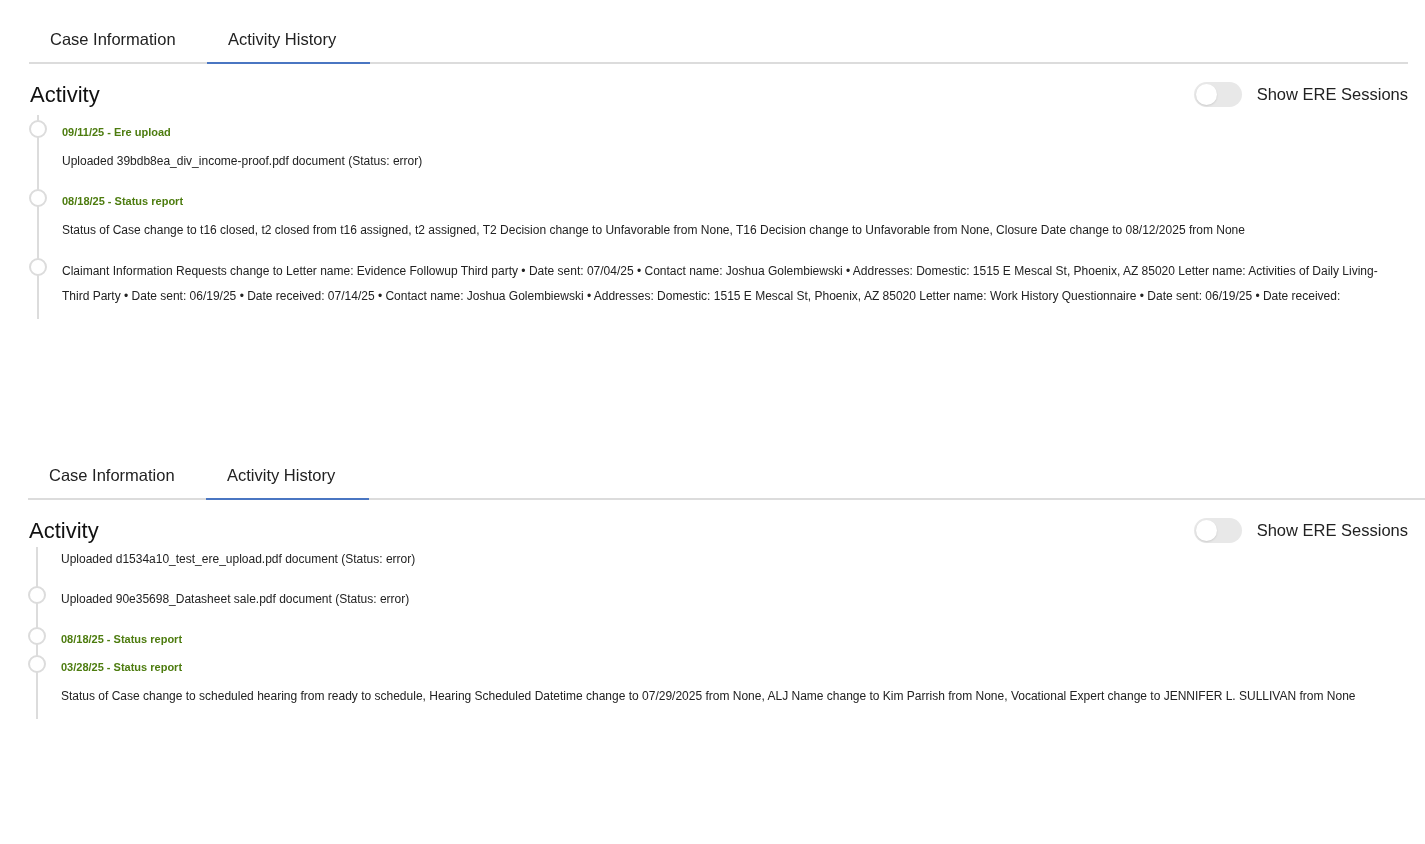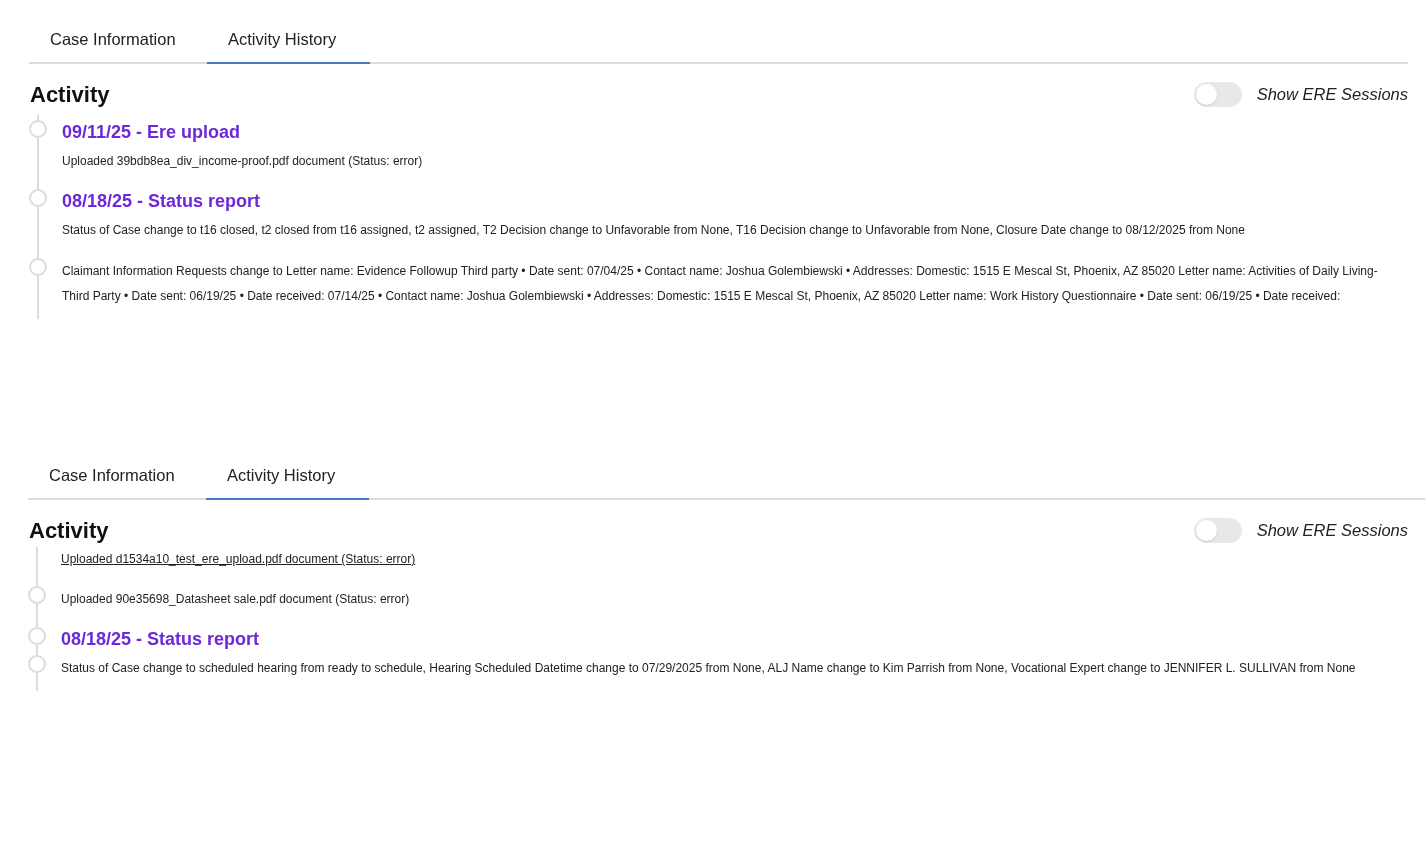--- a/index.html
+++ b/index.html
@@ -10,37 +10,37 @@
     .panel-1 { top: 0; height: 392px; }
     .panel-2 { top: 436px; height: 408px; }
 
     .tabs { position: absolute; left: 29px; right: 17px; top: 22px; height: 42px; border-bottom: 2px solid #dcdcdc; display: flex; align-items: flex-end; }
     .panel-2 .tabs { left: 28px; right: 0; top: 22px; }
     .tab { font-size: 16.5px; color: #222; padding: 0 21px; height: 42px; line-height: 38px; cursor: pointer; position: relative; white-space: nowrap; }
     .tab.active::after { content: ""; position: absolute; left: 0; right: 0; bottom: -2px; height: 2px; background: #4a76c2; }
     .tab.first { width: 178px; }
     .tab.second { width: 163px; }
 
-    .section-title { position: absolute; left: 30px; top: 82px; font-size: 22px; font-weight: 700; color: #111; }
+    .section-title { position: absolute; left: 30px; top: 82px; font-size: 22px; font-weight: 400; color: #111; }
     .panel-2 .section-title { left: 29px; top: 82px; }
 
-    .toggle-wrap { position: absolute; right: 17px; top: 82px; display: flex; align-items: center; gap: 15px; font-style: italic; }
+    .toggle-wrap { position: absolute; right: 17px; top: 82px; display: flex; align-items: center; gap: 15px; }
     .toggle { width: 48px; height: 25px; border-radius: 13px; background: #e8e8e8; position: relative; cursor: pointer; }
     .toggle .knob { position: absolute; left: 2px; top: 2px; width: 21px; height: 21px; border-radius: 50%; background: #fff; box-shadow: 0 1px 2px rgba(0,0,0,0.12); }
     .toggle-label { font-size: 16.5px; color: #222; }
 
     .timeline { position: absolute; left: 29px; right: 17px; top: 115px; }
     .panel-2 .timeline { left: 28px; right: 0; top: 111px; }
     .timeline .rail { position: absolute; left: 8px; top: 0; bottom: 0; width: 2px; background: #dcdcdc; }
 
     .entry { position: relative; padding-left: 33px; }
     .entry .node { position: absolute; left: 0; top: 5px; width: 18px; height: 18px; border-radius: 50%; border: 2px solid #dcdcdc; background: #fff; }
-    .entry .title { font-size: 18px; font-weight: 700; color: #6d28d9; line-height: 22px; padding-top: 6px; }
+    .entry .title { font-size: 11px; font-weight: 700; color: #4d7c0f; line-height: 22px; padding-top: 6px; }
     .entry .desc { font-size: 12px; color: #222; line-height: 25px; padding-top: 6px; padding-bottom: 10px; padding-right: 20px; }
-    .entry.no-title .desc { padding-top: 0; padding-bottom: 9px; text-decoration: underline; }
+    .entry.no-title .desc { padding-top: 0; padding-bottom: 9px; }
   </style>
 </head>
 <body>
 
 <div class="panel panel-1">
   <div class="tabs">
     <div class="tab first">Case Information</div>
     <div class="tab second active">Activity History</div>
   </div>
   <div class="section-title">Activity</div>
@@ -89,16 +89,17 @@
     <div class="entry">
       <div class="node"></div>
       <div class="desc">Uploaded 90e35698_Datasheet sale.pdf document (Status: error)</div>
     </div>
     <div class="entry">
       <div class="node"></div>
       <div class="title">08/18/25 - Status report</div>
     </div>
     <div class="entry">
       <div class="node"></div>
+      <div class="title">03/28/25 - Status report</div>
       <div class="desc">Status of Case change to scheduled hearing from ready to schedule, Hearing Scheduled Datetime change to 07/29/2025 from None, ALJ Name change to Kim Parrish from None, Vocational Expert change to JENNIFER L. SULLIVAN from None</div>
     </div>
   </div>
 </div>
 
 </body></html>

